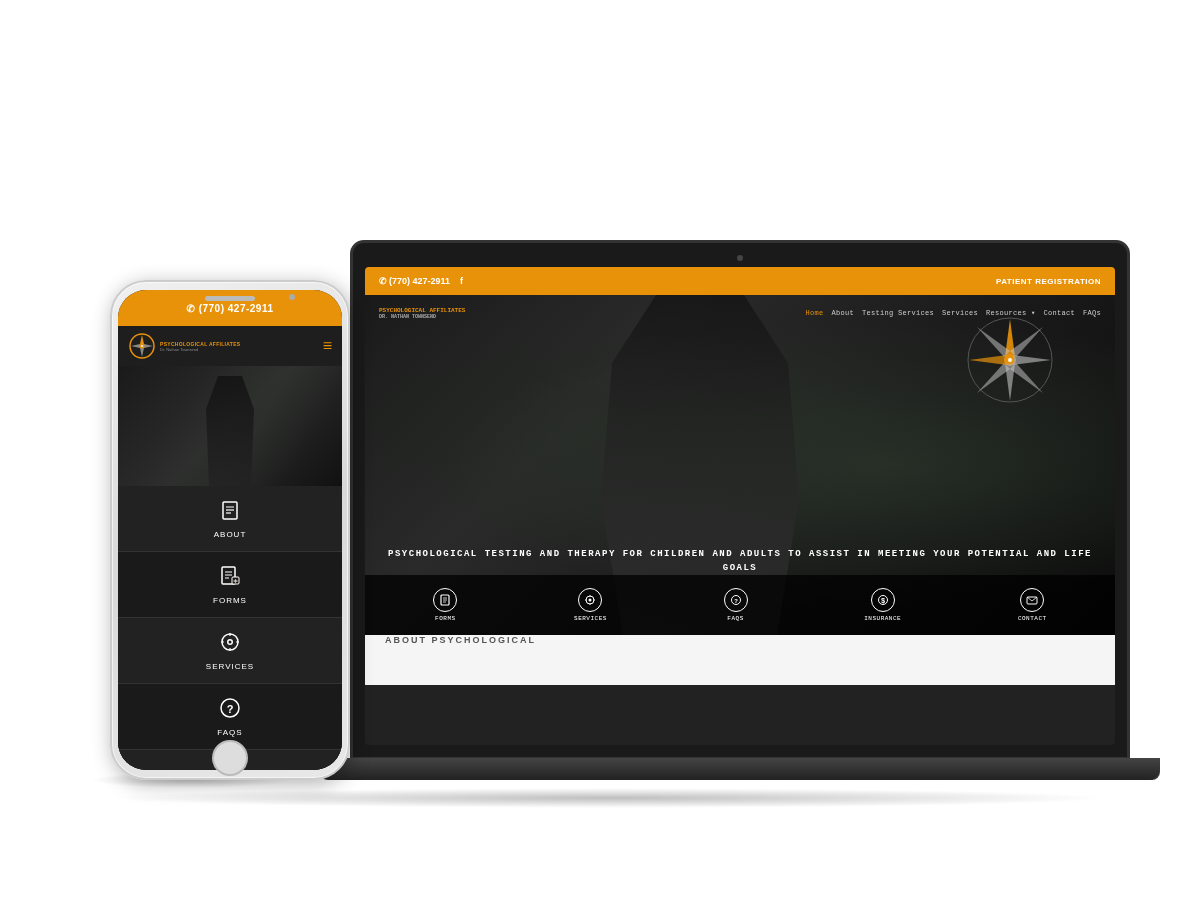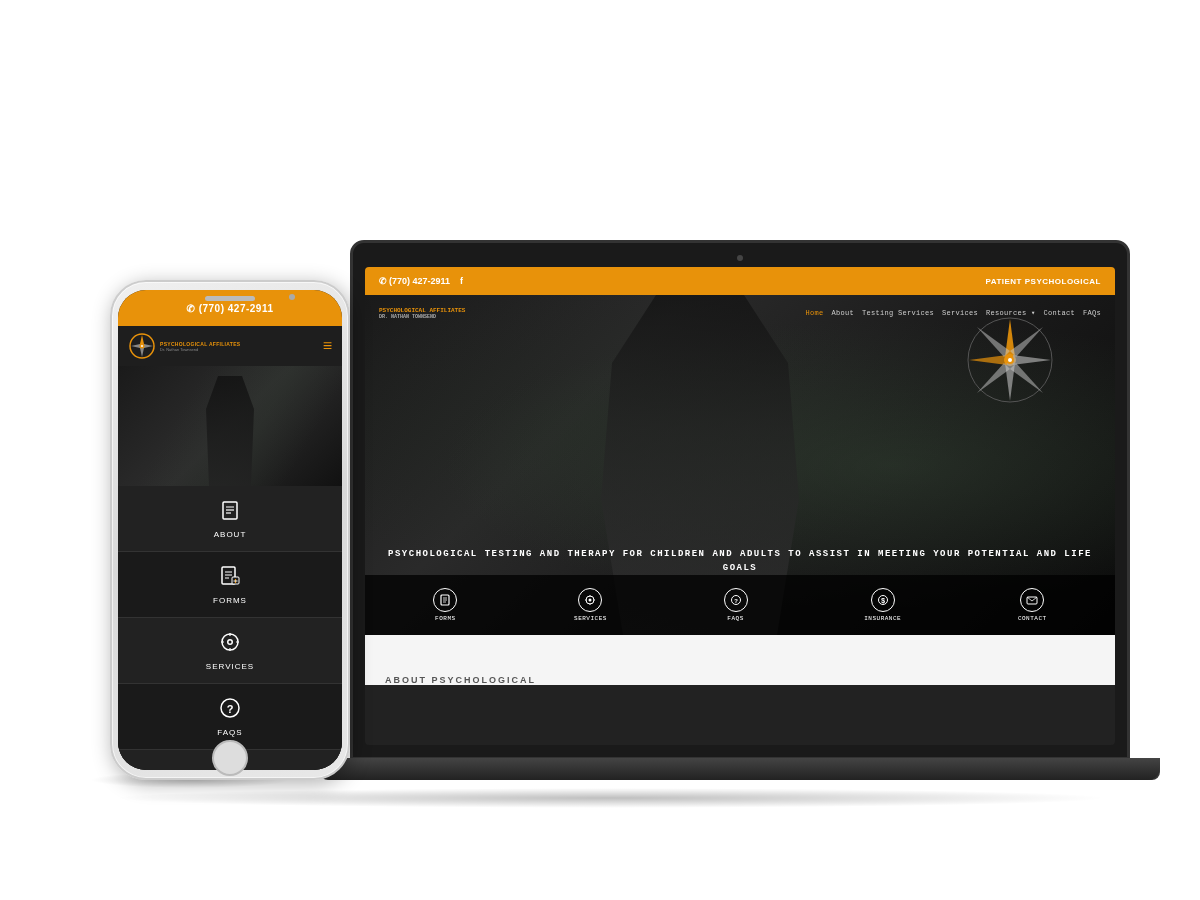--- a/index.html
+++ b/index.html
@@ -231,21 +231,21 @@
 
     .ls-icon-item span {
       font-size: 6px;
       letter-spacing: 0.5px;
     }
 
     .ls-about-section {
       background: #f5f5f5;
       height: 50px;
       display: flex;
-      align-items: flex-end;
+      align-items: flex-start;
       padding: 0 20px;
     }
 
     .ls-about-section h3 {
       font-size: 9px;
       color: #555;
       letter-spacing: 2px;
       text-transform: uppercase;
     }
 
@@ -437,21 +437,21 @@
   <div class="laptop">
     <div class="laptop-body">
       <div class="laptop-camera"></div>
       <div class="laptop-screen">
 
         <div class="ls-topbar">
           <div class="ls-topbar-left">
             <span>✆ (770) 427-2911</span>
             <span>f</span>
           </div>
-          <div class="ls-topbar-right">PATIENT PSYCHOLOGICAL</div>
+          <div class="ls-topbar-right">PATIENT REGISTRATION</div>
         </div>
 
         <div class="ls-hero">
           <div class="ls-hero-bg"></div>
           <div class="ls-silhouette"></div>
 
           <div class="ls-navbar">
             <div class="ls-logo">
               <div style="font-size:6px;color:#e8920a;font-weight:bold;">PSYCHOLOGICAL AFFILIATES</div>
               <div style="font-size:5px;color:#aaa;">Dr. Nathan Townsend</div>

